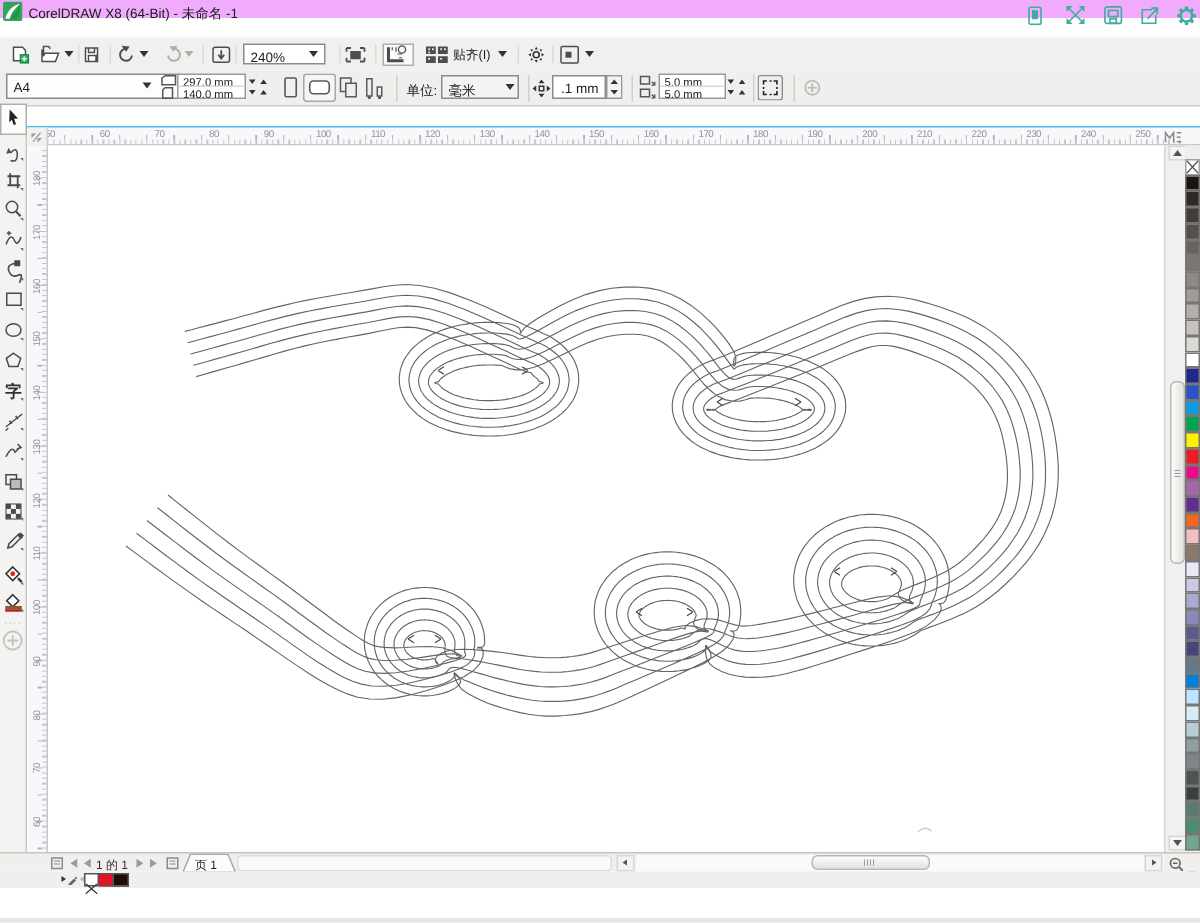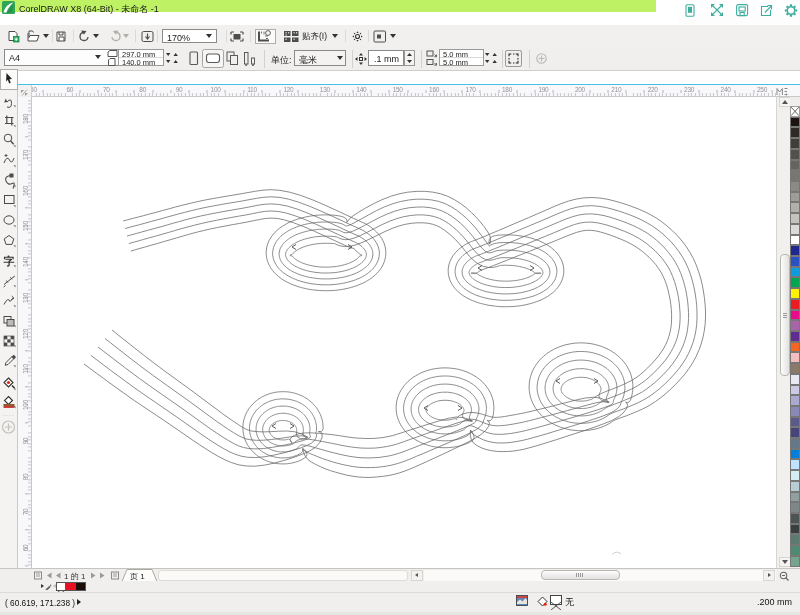--- a/index.html
+++ b/index.html
@@ -1,21 +1,21 @@
 <!DOCTYPE html>
 <html><head><meta charset="utf-8">
 <style>
 *{margin:0;padding:0;box-sizing:border-box}
 html,body{width:800px;height:615px;overflow:hidden;font-family:"Liberation Sans",sans-serif;background:#efeeec}
 #app{position:absolute;left:0;top:0;width:800px;height:615px;background:#fff}
 .abs{position:absolute;white-space:nowrap}
 .mi{white-space:nowrap}
 .t9{font-size:9px;color:#1a1a1a}
 
-#title{left:0;top:0;width:656px;height:11.5px;background:#bef264}
+#title{left:0;top:0;width:800px;height:11.5px;background:#f0abfc}
 
 #menu{left:0;top:11.5px;width:678px;height:13px;background:#d4d3d0}
 #menuwhite{left:678px;top:11.5px;width:122px;height:13px;background:#fdfdfd}
 .mi{position:absolute;top:2.2px;font-size:8px;color:#1b1b1b;white-space:nowrap}
 
 #tbar{left:0;top:24.5px;width:800px;height:22.5px;background:#f1f0ee}
 
 #pbar{left:0;top:47px;width:800px;height:24px;background:#f0efed;border-bottom:1px solid #d0cec9}
 .combo{position:absolute;background:#fff;border:1px solid #8a8a8a;font-size:9px;color:#1a1a1a}
 .caret{position:absolute;width:0;height:0;border-left:3.5px solid transparent;border-right:3.5px solid transparent;border-top:4px solid #333}
@@ -121,21 +121,21 @@
         </g>
    <g fill="none" stroke="#353535" stroke-width="1.1">
     <circle cx="357.5" cy="8.5" r="2"></circle>
           <path d="M357.5 3.2 L358.6 5 L356.4 5 Z M357.5 13.8 L358.6 12 L356.4 12 Z M352.2 8.5 L354 9.6 L354 7.4 Z M362.8 8.5 L361 9.6 L361 7.4 Z M353.7 4.7 L355.5 5.2 L354.2 6.5 Z M361.3 12.3 L359.5 11.8 L360.8 10.5 Z M353.7 12.3 L354.2 10.5 L355.5 11.8 Z M361.3 4.7 L360.8 6.5 L359.5 5.2 Z" fill="#353535" stroke="none"></path>
    </g>
    <g fill="none" stroke="#4d4d4d" stroke-width="1">
           <rect x="374" y="3" width="11.5" height="11" rx="1"></rect>
           <rect x="377" y="6.5" width="4" height="4" fill="#4d4d4d" stroke="none"></rect>
         </g>
   </svg>
-  <div class="combo" style="left:162px;top:4.5px;width:55px;height:14px;padding:2.5px 0 0 4px">170%</div>
+  <div class="combo" style="left:162px;top:4.5px;width:55px;height:14px;padding:2.5px 0 0 4px">240%</div>
   <div class="caret" style="left:206px;top:9.5px"></div>
   <div class="caret" style="left:43px;top:9.5px"></div>
   <div class="caret" style="left:93px;top:9.5px"></div>
   <div class="caret" style="left:123px;top:9.5px;border-top-color:#b0aeaa"></div>
   <div class="abs" style="left:302px;top:6.5px;font-size:8.5px;color:#1a1a1a">贴齐(I)</div>
   <div class="caret" style="left:332px;top:9.5px"></div>
   <div class="caret" style="left:390px;top:9.5px"></div>
  </div>
  <div class="abs" id="pbar">
   <div class="combo" style="left:4px;top:2px;width:117px;height:17px;padding:3px 0 12px 4px;background:#fdfdfd">A4</div>
@@ -443,32 +443,14 @@
   <svg class="abs" style="left:45px;top:2px" width="7" height="7" viewBox="0 0 8 8">
         <path d="M0.5 7.5 L5 3 l1.5 1.5 -4.5 4.5 z M5.5 2.5 l1 -1 1 1.8 -1.2 0.4 z" fill="#666"></path>
       </svg>
   <div class="abs" style="left:52.5px;top:3px;width:0;height:0;border-top:2.5px solid transparent;border-bottom:2.5px solid transparent;border-right:3.5px solid #bbb"></div>
   <div class="well" style="left:56px;background:#fff"><svg width="8" height="7" viewBox="0 0 8 7">
           <path d="M0 0 L8 7 M8 0 L0 7" stroke="#333" stroke-width="0.8"></path>
         </svg></div>
   <div class="well" style="left:66px;background:#e81123;border-left:none"></div>
   <div class="well" style="left:76px;background:#1c0d08;border-left:none"></div>
  </div>
- <div class="abs" id="statrow">
-  <div class="abs" style="left:5px;top:4.5px;font-size:8.3px;color:#111">( 60.619, 171.238 )</div>
-  <div class="abs" style="left:77px;top:6px;width:0;height:0;border-top:3px solid transparent;border-bottom:3px solid transparent;border-left:4.5px solid #222"></div>
-  <svg class="abs" style="left:516px;top:2px" width="12" height="11" viewBox="0 0 12 11">
-        <rect x="0.5" y="0.5" width="11" height="10" fill="#5a8ac2" stroke="#333" stroke-width="0.8"></rect>
-        <path d="M1 7 l3 -2.5 2.5 2 3 -3.5 1.5 2 v4 h-10 z" fill="#e8e4da"></path>
-        <rect x="1" y="1" width="10" height="2.2" fill="#c84848"></rect>
-      </svg>
-  <svg class="abs" style="left:537px;top:2.5px" width="12" height="11" viewBox="0 0 12 11">
-        <path d="M5.5 1 l4.5 4.5 -4.5 4.5 -4.5 -4.5 z" fill="#fdfdfd" stroke="#333" stroke-width="1"></path>
-        <circle cx="8.2" cy="8.2" r="1.5" fill="#e8240e"></circle>
-      </svg>
-  <div class="abs" style="left:550px;top:1.5px;width:12px;height:10px;border:1px solid #444;background:#fff"><svg width="10" height="8" viewBox="0 0 10 8">
-          <path d="M0 0 L10 8 M10 0 L0 8" stroke="#444" stroke-width="0.9"></path>
-        </svg></div>
-  <div class="abs" style="left:565px;top:3px;font-size:9px;color:#111">无</div>
-  <div class="abs" style="left:757px;top:4px;font-size:9px;color:#111">.200 mm</div>
- </div>
  <div class="abs" id="bedge"></div>
 </div>
 
 </body></html>

